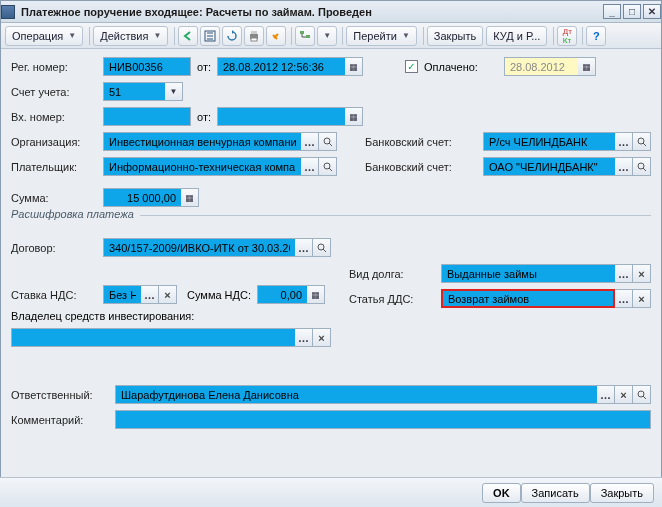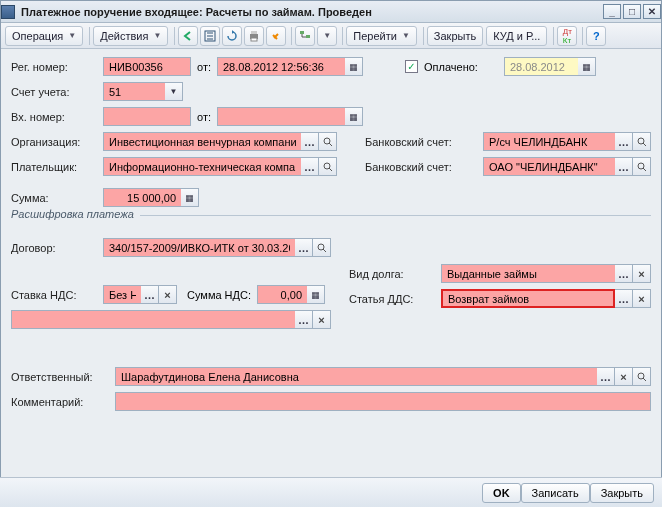--- a/index.html
+++ b/index.html
@@ -60,21 +60,21 @@
   .tsep { width:1px; height:18px; background:#b8c4d1; margin:0 3px;}
   .form {
     padding:8px 10px;
   }
   .row { display:flex; align-items:center; margin-bottom:6px; gap:6px;}
   .lbl { width:86px; color:#222; }
   .lbl1 { width:86px; color:#222; }
   .lbl2 { width:112px; color:#222; }
   .inp {
     height:19px; border:1px solid #9fb0c1;
-    background:#fca5a5; padding:0 3px; font-size:11px;
+    background:#0ea5e9; padding:0 3px; font-size:11px;
     display:flex;align-items:center;
   }
   .inp input{
     border:none;outline:none;width:100%;font:inherit;background:transparent;
   }
   .btn-sq {
     width:18px;height:19px;border:1px solid #9fb0c1;
     background:linear-gradient(#f8fafc,#e1e7ef);
     display:flex;align-items:center;justify-content:center;
     font-size:11px;cursor:pointer;color:#334;
@@ -354,20 +354,23 @@
           <div class="btn-sq x">×</div>
         </div>
         <div style="margin-left:4px">Сумма НДС:</div>
         <div class="fieldgrp">
           <div class="inp" style="width:50px">
               <input style="text-align: right;" value="0,00">
             </div>
           <div class="btn-sq grid">▦</div>
         </div>
       </div>
+      <div class="row" style="margin-top:4px">
+        <div>Владелец средств инвестирования:</div>
+      </div>
       <div class="row">
         <div class="fieldgrp" style="width:100%">
           <div class="inp" style="flex:1">
               <input value="" style="">
             </div>
           <div class="btn-sq ell">…</div>
           <div class="btn-sq x">×</div>
         </div>
       </div>
     </div>

